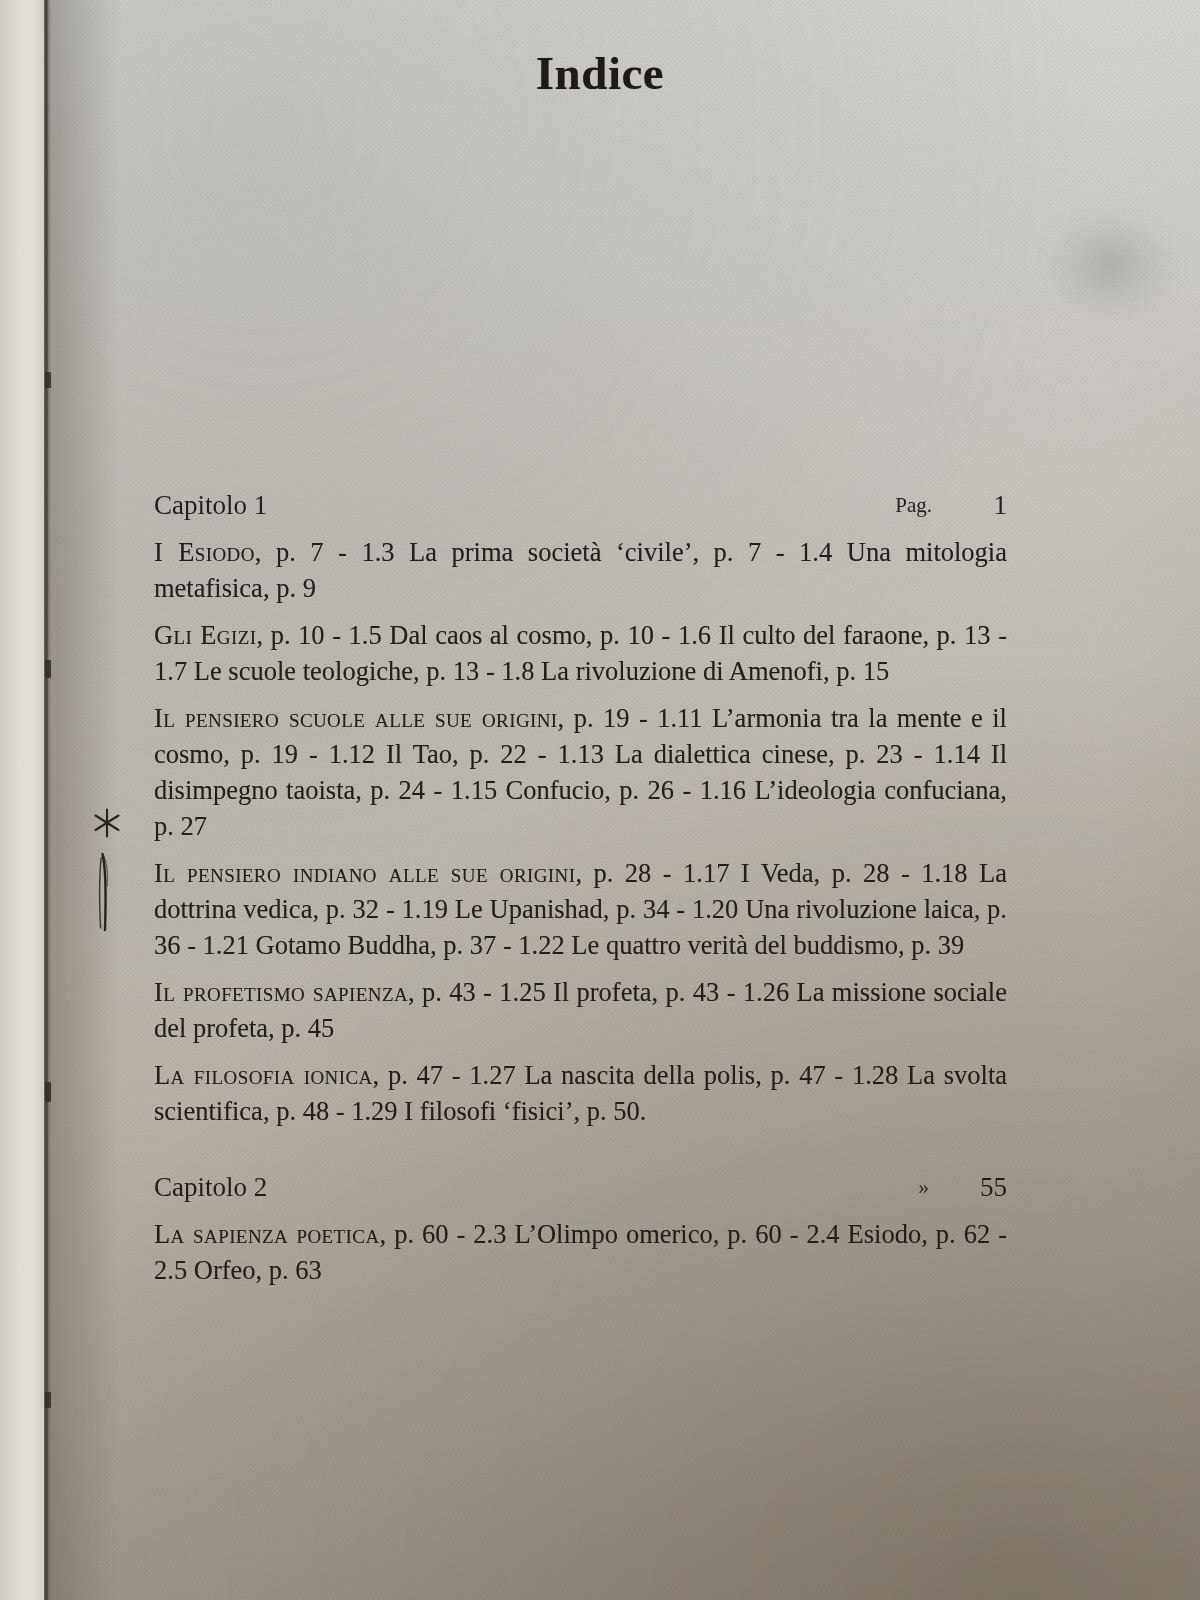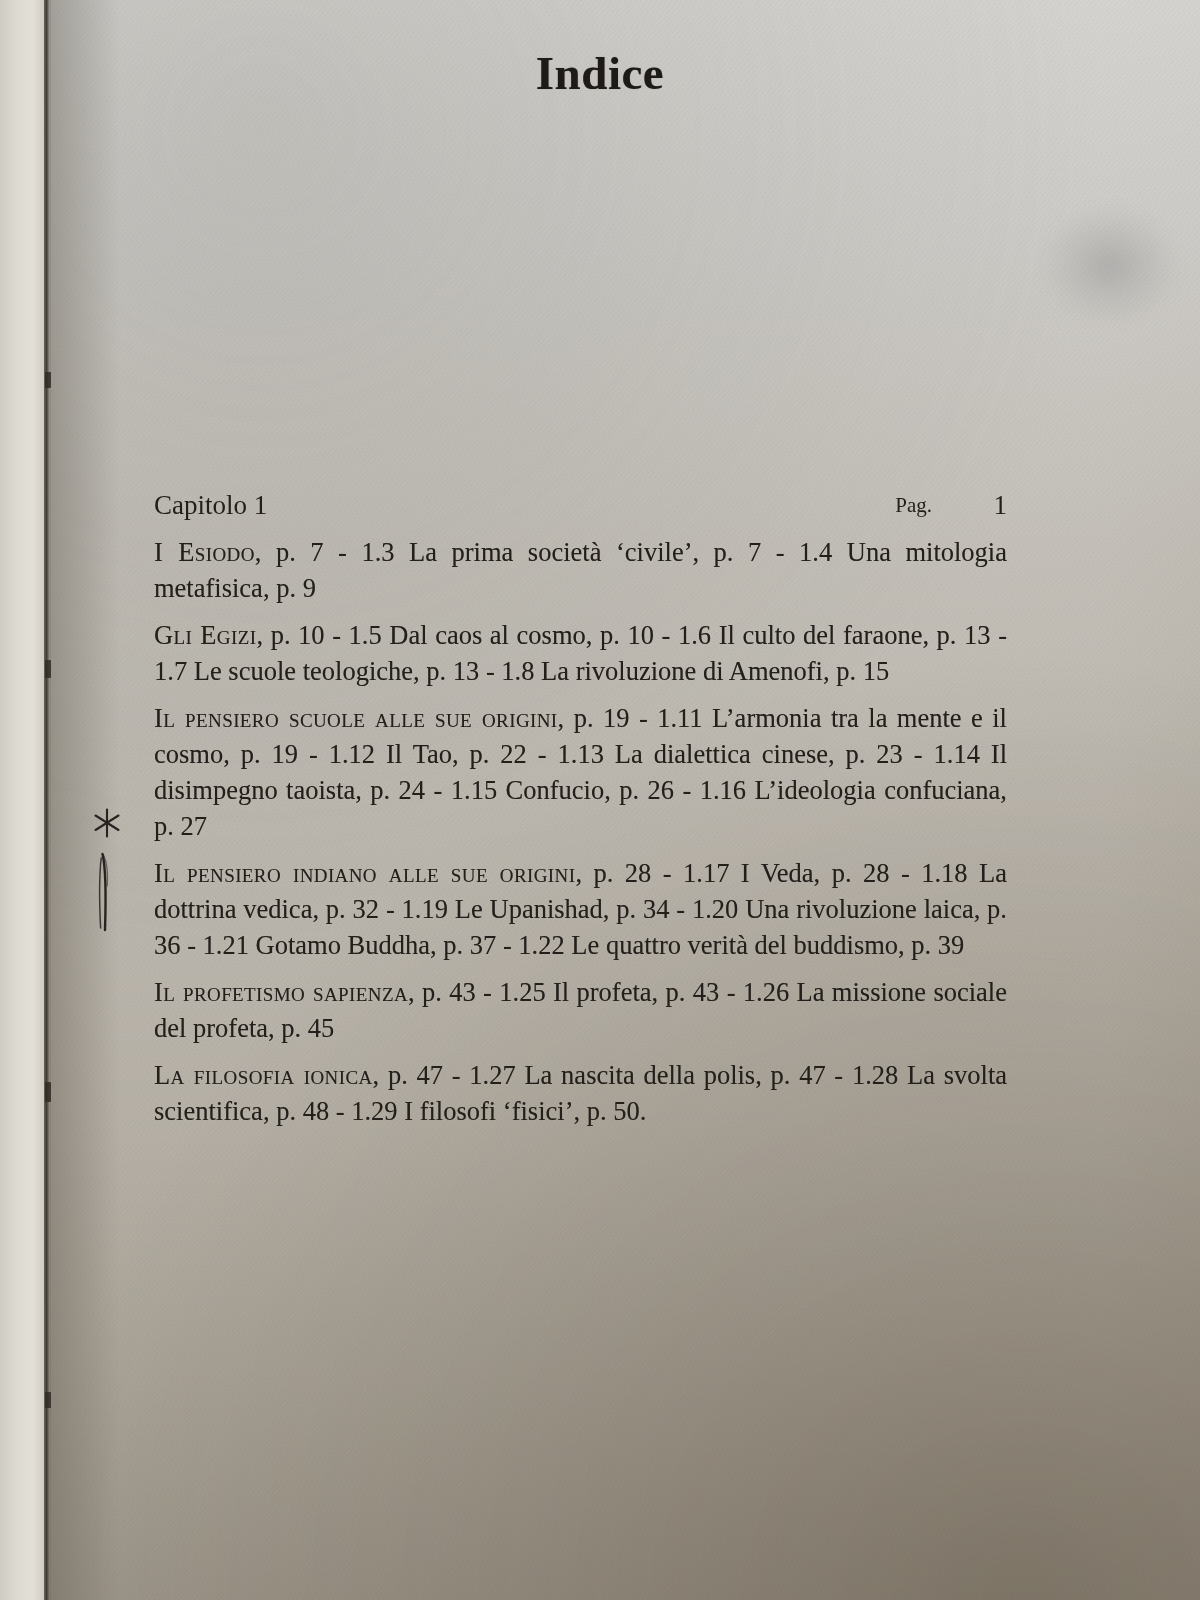--- a/index.html
+++ b/index.html
@@ -216,22 +216,28 @@
 
       <p class="entry"><span class="sc">Il pensiero indiano alle sue origini</span><span>, p. 28 - 1.17 I Veda, p. 28 - 1.18 La dottrina vedica, p. 32 - 1.19 Le Upanishad, p. 34 - 1.20 Una rivoluzione laica, p. 36 - 1.21 Gotamo Buddha, p. 37 - 1.22 Le quattro verità del buddismo, p. 39</span></p>
 
 
       <p class="entry"><span class="sc">Il profetismo sapienza</span><span>, p. 43 - 1.25 Il profeta, p. 43 - 1.26 La missione sociale del profeta, p. 45</span></p>
 
       <p class="entry"><span class="sc">La filosofia ionica</span><span>, p. 47 - 1.27 La nascita della polis, p. 47 - 1.28 La svolta scientifica, p. 48 - 1.29 I filosofi ‘fisici’, p. 50.</span></p>
 
       <div class="gap-before-chapter2"></div>
 
-
-
+      <div class="chapter-head second">
+        <span>Capitolo 2</span>
+        <span class="pag-label">»</span>
+        <span class="pag-num">55</span>
+      </div>
+
+
+      <p class="entry"><span class="sc">La sapienza poetica</span><span>, p. 60 - 2.3 L’Olimpo omerico, p. 60 - 2.4 Esiodo, p. 62 - 2.5 Orfeo, p. 63</span></p>
 
     </div>
 
     <div class="mark-asterisk">
       <svg width="34" height="34" viewBox="0 0 34 34" fill="none" stroke="currentColor" stroke-width="2.1" stroke-linecap="round">
         <path d="M17 3.5 L17 30.5"></path>
         <path d="M5.5 9.5 L28.5 24"></path>
         <path d="M28.5 9.5 L5.5 24"></path>
       </svg>
     </div>

